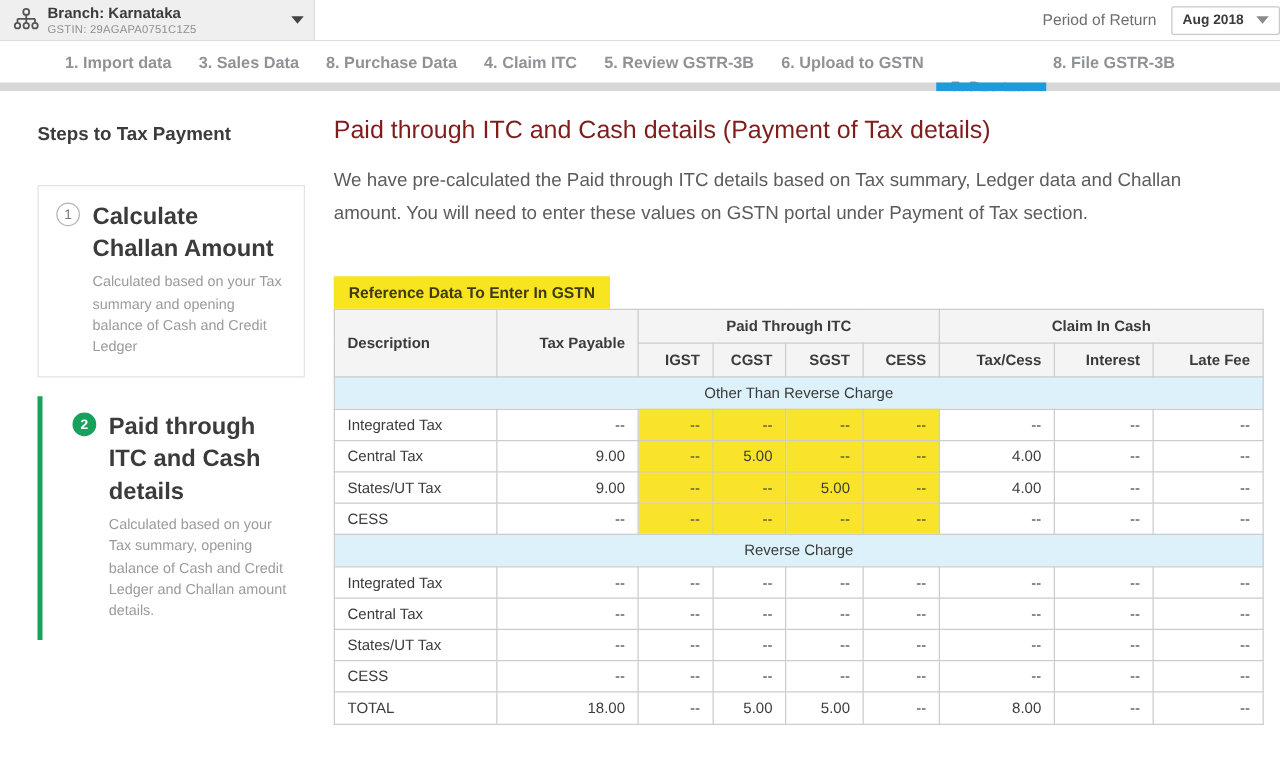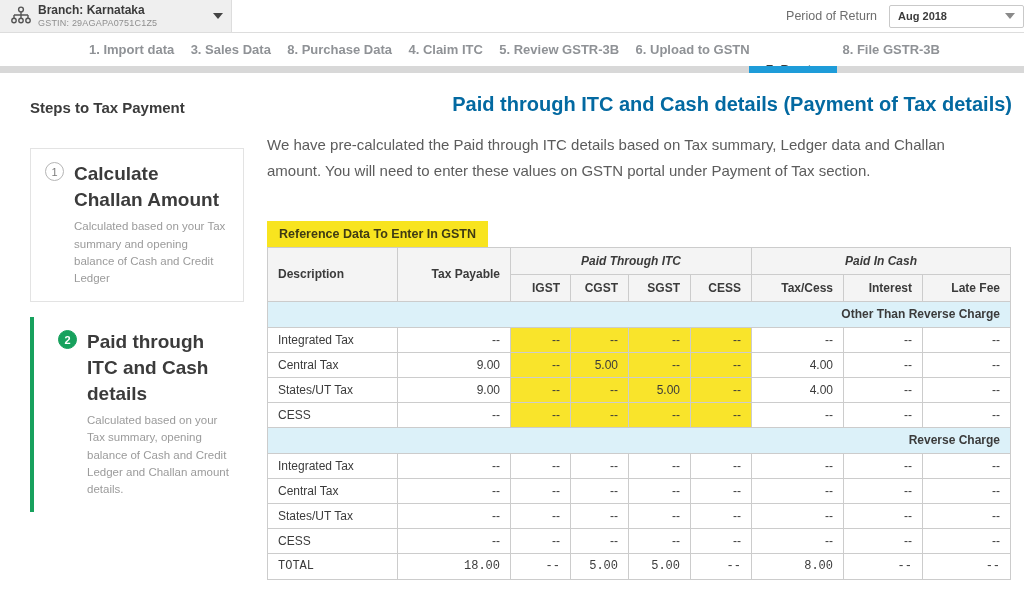--- a/index.html
+++ b/index.html
@@ -1,39 +1,39 @@
 <!DOCTYPE html>
 <html style="--accent: #1e9cd9; --yellow: #f9e42b; --yellow-tag: #f8e41f; --section-blue: #dcf1f9; --green: #17a15d;"><head>
 <meta charset="utf-8">
 <style>
   * { margin:0; padding:0; box-sizing:border-box; }
   html,body { width:1024px; height:608px; overflow:hidden; background:#fff;
               font-family:"Liberation Sans", sans-serif; color:#3b3b3b; }
 
   
   .topbar { height:33px; display:flex; align-items:stretch; border-bottom:1px solid #ddd; background:#fff; }
-  .branch-select { width:232px; background:#efefef; border-right:1px solid #ddd;
+  .branch-select { width:252px; background:#efefef; border-right:1px solid #ddd;
                    display:flex; align-items:center; padding:0 8px; cursor:pointer; }
   .branch-icon { width:22px; height:22px; margin:0 6px 0 2px; flex:0 0 auto; }
   .branch-text { flex:1 1 auto; line-height:1.25; }
   .branch-name { font-size:12px; font-weight:bold; color:#3b3b3b; }
   .branch-gstin { font-size:9px; color:#8f8f8f; letter-spacing:.2px; }
   .caret { width:0; height:0; border-left:5px solid transparent; border-right:5px solid transparent;
            border-top:6px solid #444; margin-left:6px; }
   .topbar-right { flex:1; display:flex; align-items:center; justify-content:flex-end; padding-right:0; }
   .period-label { font-size:12.5px; color:#6e6e6e; margin-right:12px; }
   .period-dropdown { border:1px solid #c9c9c9; background:#fff; height:23px; display:flex;
-                     align-items:center; padding:0 8px; cursor:pointer; border-radius:2px;gap:48px; }
+                     align-items:center; padding:0 8px; cursor:pointer; border-radius:2px; }
   .period-value { font-size:11px; font-weight:bold; color:#3b3b3b; margin-right:10px; }
   .period-dropdown .caret { border-top-color:#8a8a8a; margin-left:0; }
 
   
   .tabwrap { position:relative; background:#fff; }
   .tabbar { display:flex; justify-content:space-between; align-items:center;
-            padding:0 84px 0 89px; height:33px; }
+            padding:0 84px 0 52px; height:33px; }
   .tab { font-size:13px; font-weight:bold; color:#8f9296; cursor:pointer; white-space:nowrap; }
   .tab.active { color:#3b3b3b;margin-top:40px; }
   .tab-track { position:relative; height:7px; background:#d8d8d8; }
   .tab-track-active { position:absolute; top:0; height:7px; background:var(--accent,#1e9cd9); }
 
   
   .content { position:relative; height:567px; background:#fff; }
 
   
   .sidebar { position:absolute; left:30px; top:26px; width:214px; }
@@ -44,34 +44,34 @@
   .step-num { flex:0 0 auto; width:19px; height:19px; border-radius:50%; border:1px solid #b5b5b5;
               color:#7a7a7a; font-size:11px; display:flex; align-items:center; justify-content:center;
               margin-right:10px; margin-top:1px; background:#fff; }
   .step-card.active .step-num { background:var(--green,#17a15d); border-color:var(--green,#17a15d);
               color:#fff; font-weight:bold; }
   .step-title { font-size:19px; font-weight:bold; color:#3b3b3b; line-height:1.35; margin-bottom:6px; }
   .step-desc { font-size:11.5px; color:#9b9b9b; line-height:1.5; }
 
   
   .main { position:absolute; left:267px; top:0; width:745px; }
-  .page-title { font-size:20px; font-weight:bold; color:#0369a1; margin-top:20px;text-align:right; }
+  .page-title { font-size:20px; font-weight:normal; color:#7f1d1d; margin-top:20px; }
   .page-desc { font-size:15px; color:#5c5c5c; line-height:1.75; margin-top:16px; width:722px; }
   .table-tag { display:inline-block; background:var(--yellow-tag,#f8e41f); color:#3f3b14;
                font-size:12.5px; font-weight:bold; padding:6px 12px; margin-top:36px; }
 
   
   table { border-collapse:collapse; width:743px; table-layout:fixed; font-size:12px; color:#3b3b3b; }
   th, td { border:1px solid #ccc; padding:0 10px; height:25px; text-align:right; background:#fff; }
   thead th { background:#f4f4f4; font-weight:bold; height:27px; }
   th.left, td.left { text-align:left;margin-top:19px; }
-  th.center { text-align:center;font-style:italic; }
-  td.section { background:var(--section-blue,#dcf1f9); font-weight:bold; text-align:right; height:26px; }
+  th.center { text-align:center; }
+  td.section { background:var(--section-blue,#dcf1f9); font-weight:normal; text-align:center; height:26px; }
   td.hl { background:var(--yellow,#f9e42b); }
-  tr.total-row td { height:26px;font-family:Liberation Mono, monospace; }
+  tr.total-row td { height:26px; }
 </style>
 </head>
 <body>
 
 <div class="topbar">
   <div class="branch-select">
     <svg class="branch-icon" viewBox="0 0 22 22">
       <g stroke="#555" stroke-width="1.4" fill="none">
         <circle cx="11" cy="4.5" r="2.4"></circle>
         <path d="M11 6.9 V10 M4 10 H18 M4 10 V13 M11 10 V13 M18 10 V13"></path>
@@ -148,21 +148,21 @@
           <col style="width:61px">
         <col style="width:92px">
           <col style="width:79px">
           <col style="width:88px">
       </colgroup>
       <thead id="table-head">
           <tr>
             <th class="left" rowspan="2">Description</th>
             <th rowspan="2">Tax Payable</th>
             <th class="center" colspan="4">Paid Through ITC</th>
-            <th class="center" colspan="3">Paid In Cash</th>
+            <th class="center" colspan="3">Claim In Cash</th>
           </tr>
           <tr>
             <th>IGST</th>
             <th>CGST</th>
             <th>SGST</th>
             <th>CESS</th>
             <th>Tax/Cess</th>
             <th>Interest</th>
             <th>Late Fee</th>
           </tr>

